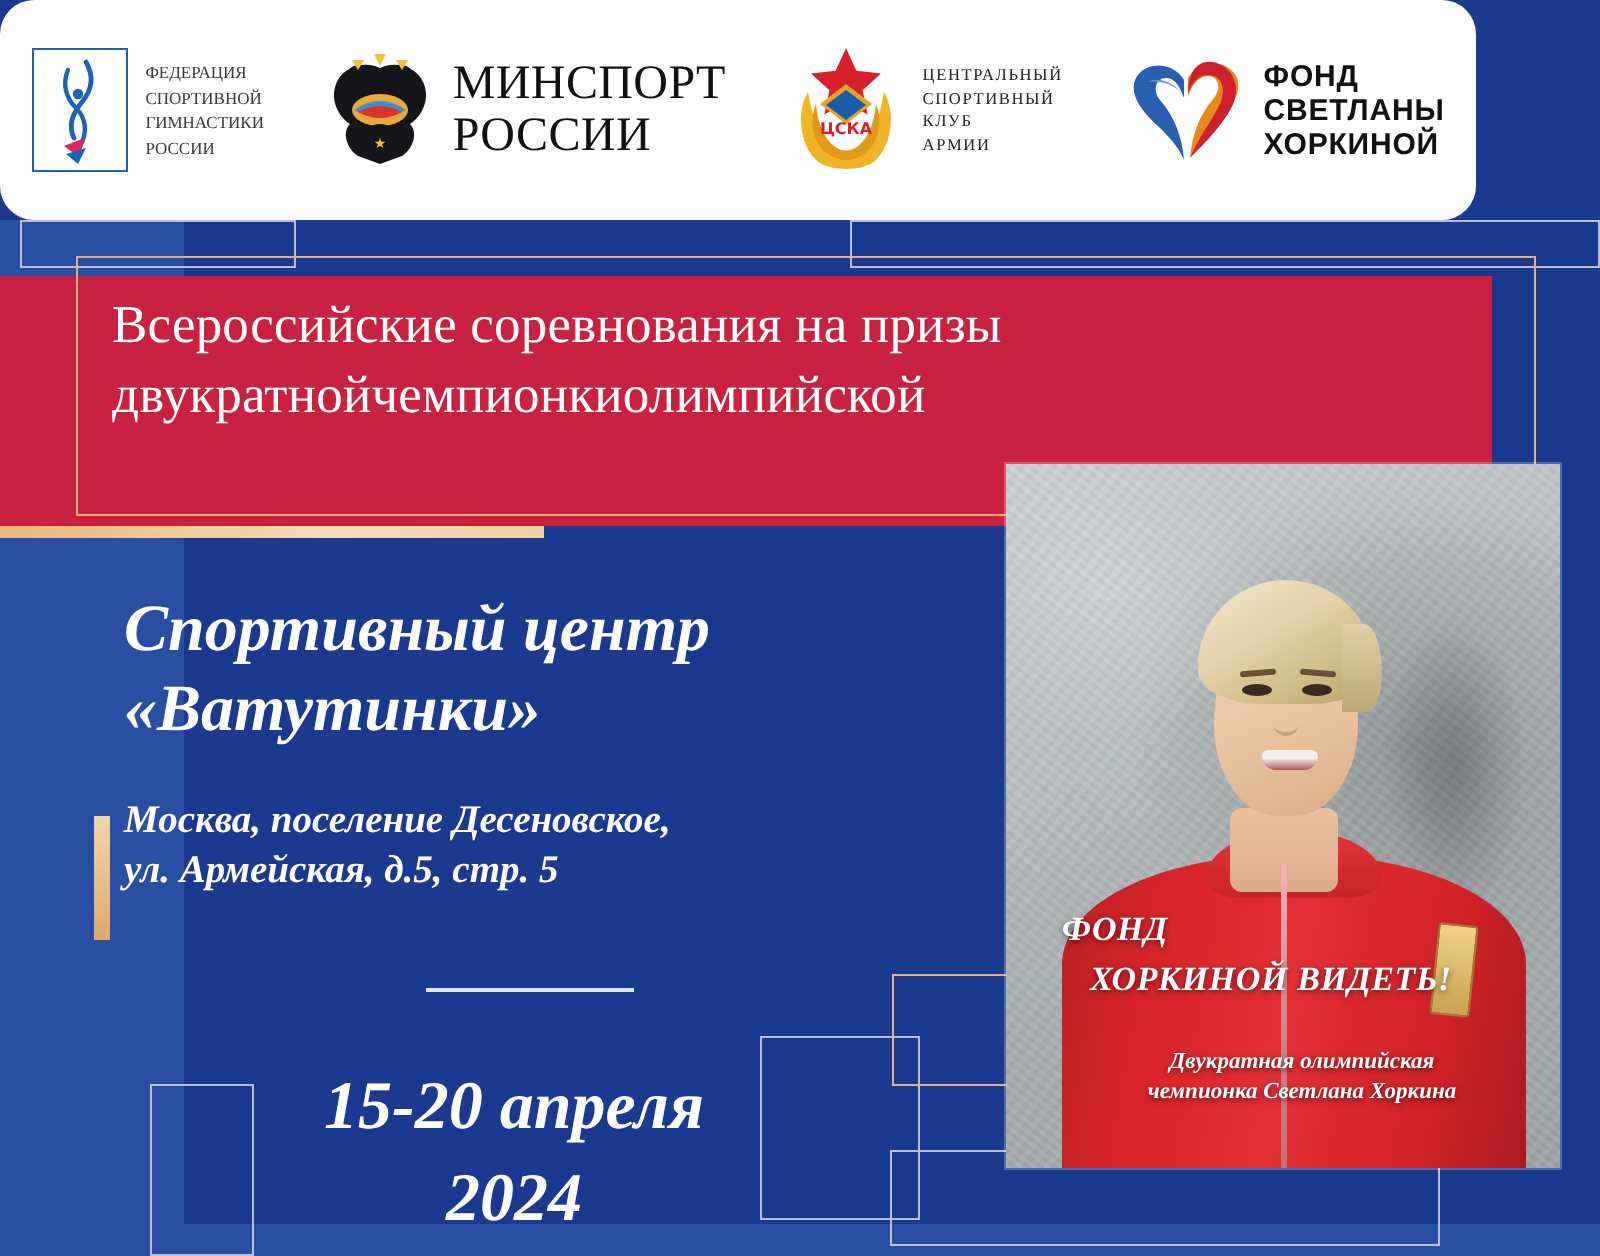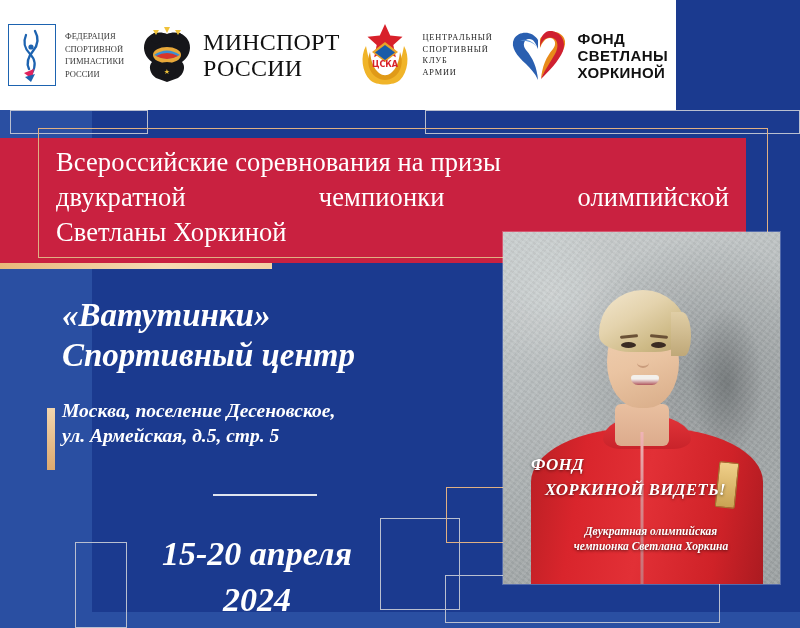--- a/index.html
+++ b/index.html
@@ -11,24 +11,25 @@
   }
   .poster {
     position:relative;
     width:800px; height:628px;
     background:#1b3a8f;
     overflow:hidden;
   }
 
   
   .logobar {
-    position:absolute; left:0; top:0; width:676px; height:110px;
+    position:absolute; left:0; top:0; width:738px; height:110px;
     background:#ffffff;
     display:flex; align-items:center; justify-content:space-around;
     z-index:40;
+    border-radius:17px;
   }
   .logo { display:flex; align-items:center; gap:9px; }
   .logo-text {
     font-family:"Liberation Sans", sans-serif;
     font-weight:bold; color:#1a1a1a;
     letter-spacing:.4px;
   }
 
   
   .fsgr-mark {
@@ -84,21 +85,21 @@
   
   .title {
     position:absolute; left:56px; top:145px; width:700px;
     color:#ffffff; font-size:26.5px; line-height:35px;
     font-family:"Liberation Serif", serif;
     z-index:12; text-align:justify; text-align-last:left;
     letter-spacing:.1px;
   }
   .title div { white-space:nowrap; }
   .title .line2 {
-    display:flex; justify-content:space-between; width:673px;
+    display:flex; justify-content:flex-start; width:673px;
   }
 
   .venue {
     position:absolute; left:62px; top:295px; width:430px;
     color:#ffffff; font-style:italic; font-weight:bold;
     font-size:33px; line-height:40px;
     font-family:"Liberation Serif", serif;
     z-index:12;
   }
   .address {
@@ -316,26 +317,25 @@
   <div class="dec dec-grey" style="left:445px; top:575px; width:275px; height:48px;"></div>
   <div class="dec dec-grey" style="left:720px; top:560px; width:60px;  height:22px;"></div>
 
   <div class="title">
     <div>Всероссийские соревнования на призы</div>
     <div class="line2">
       <span>двукратной</span>
       <span>чемпионки</span>
       <span>олимпийской</span>
     </div>
-    <div>Светланы Хоркиной</div>
   </div>
 
   <div class="venue">
+    <div>Спортивный центр</div>
     <div>«Ватутинки»</div>
-    <div>Спортивный центр</div>
   </div>
 
   <div class="address">
     <div>Москва, поселение Десеновское,</div>
     <div>ул. Армейская, д.5, стр. 5</div>
   </div>
 
   <div class="date-rule"></div>
   <div class="dates">
     <span>15-20 апреля</span>

